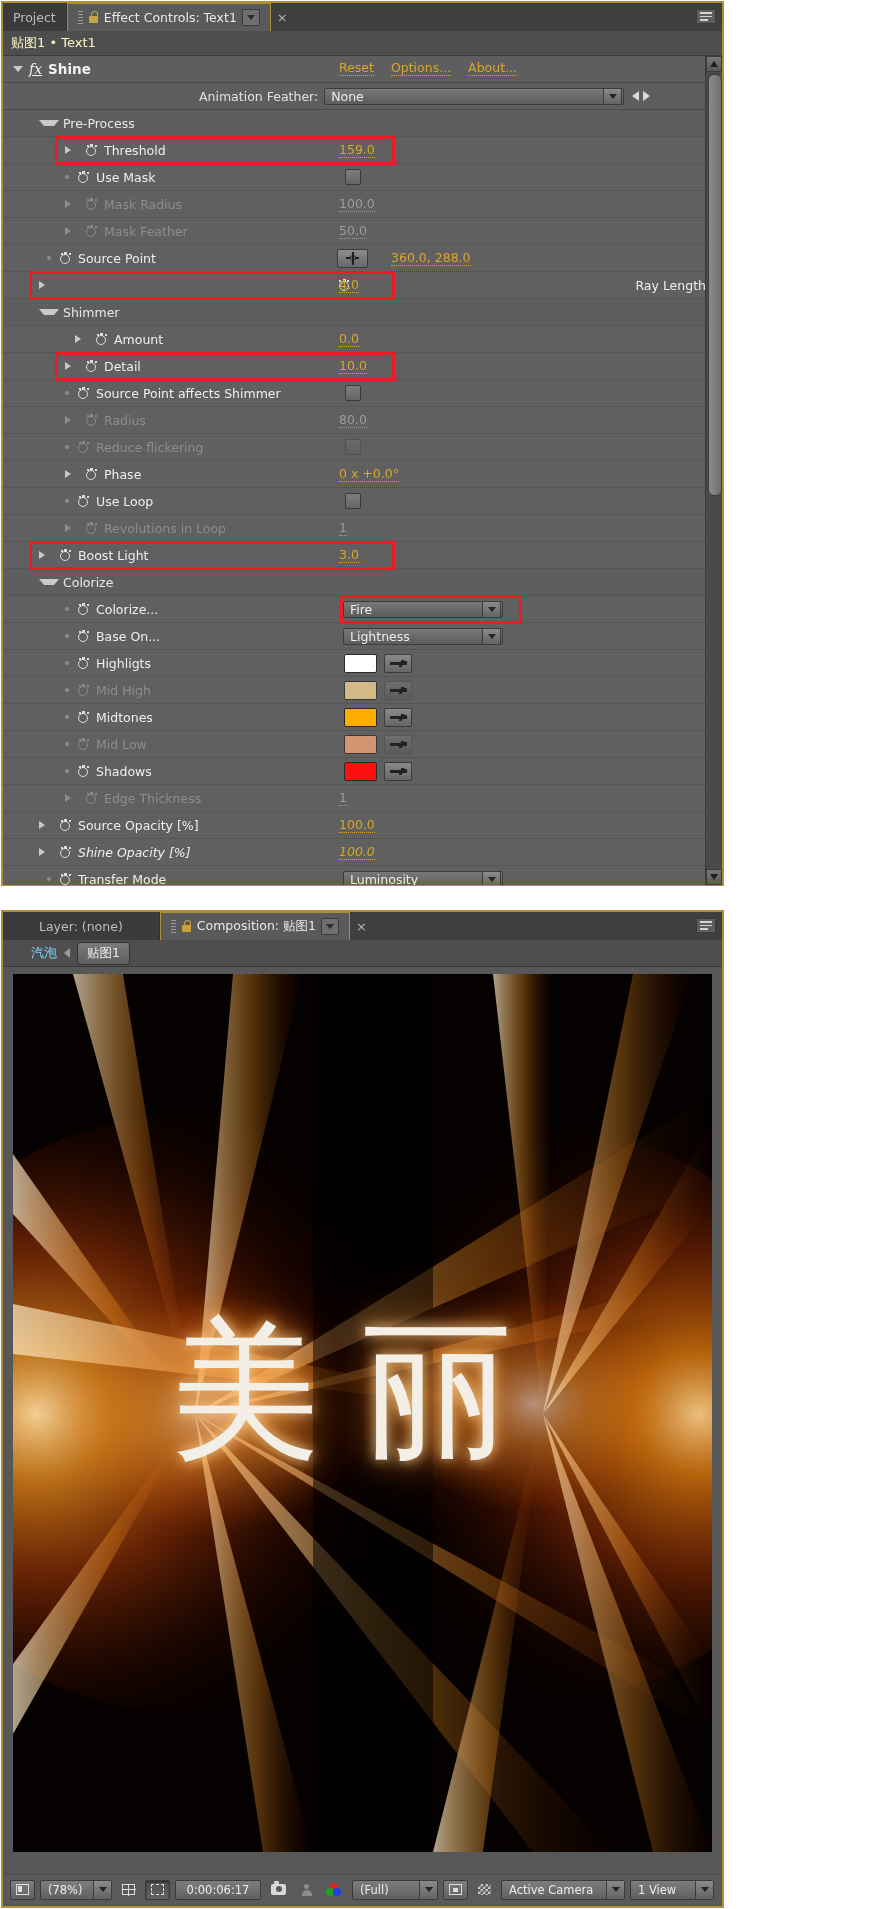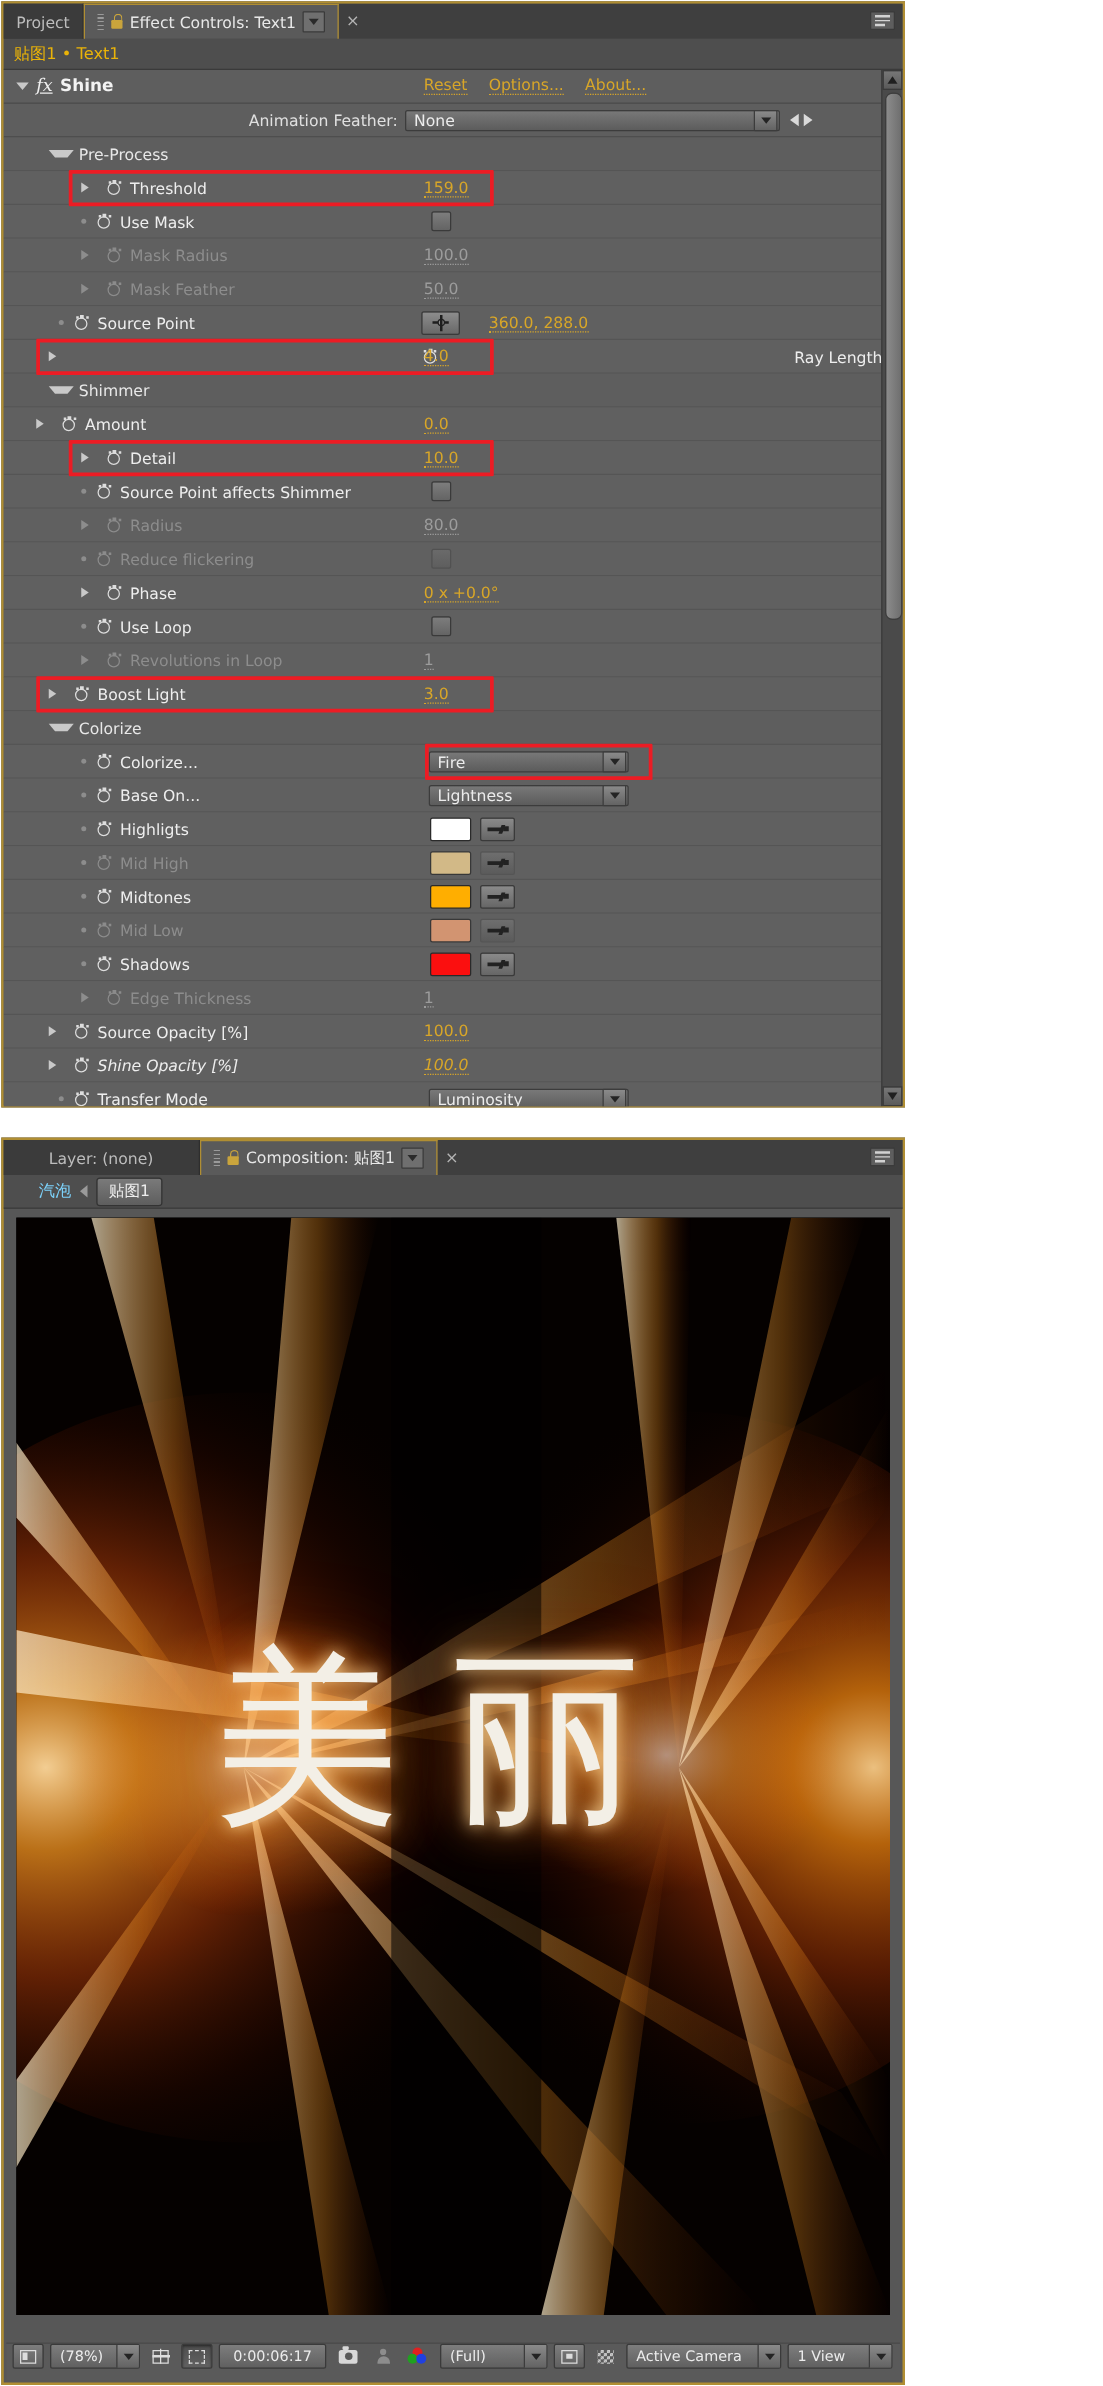--- a/index.html
+++ b/index.html
@@ -46,21 +46,21 @@
     display:flex;flex-direction:column;justify-content:center;gap:2px;padding:0 3px;box-sizing:border-box;
   }
   .panel-menu span{display:block;height:1.4px;background:#d2d2d2;}
   .panel-menu span:nth-child(1){width:100%;}
   .panel-menu span:nth-child(2){width:100%;}
   .panel-menu span:nth-child(3){width:65%;}
 
   
   #fxpanel{left:1px;top:1px;width:723px;height:885px;}
   .ec-crumb{
-    height:24px;background:#4e4e4e;color:#eab308;font-size:13px;
+    height:24px;background:#4e4e4e;color:#fef9c3;font-size:13px;
     display:flex;align-items:center;padding-left:8px;border-bottom:1px solid #3a3a3a;
   }
   .ec-body{position:relative;height:829px;overflow:hidden;background:#606060;}
   .ec-rows{position:absolute;left:0;top:0;right:16px;bottom:0;}
 
   .fxhdr{
     height:26px;background:#5e5e5e;display:flex;align-items:center;
     border-bottom:1px solid #4a4a4a;position:relative;
   }
   .fxhdr .tri{margin:0 5px 0 10px;}
@@ -207,21 +207,21 @@
   .rays{position:absolute;left:0;top:0;width:100%;height:100%;}
   .glyphs{
     position:absolute;left:0;top:318px;width:100%;text-align:center;
     font-family:"DejaVu Sans","Liberation Sans",sans-serif;
     font-size:150px;letter-spacing:42px;color:#f3efe6;font-weight:400;
     text-shadow:0 0 14px rgba(255,215,150,.95),0 0 34px rgba(255,150,40,.75),0 0 66px rgba(255,90,0,.5);
   }
 
   .comp-status{
     position:absolute;left:2px;right:2px;bottom:2px;height:30px;background:#5a5a5a;
-    display:flex;gap:5px;padding:0 5px;box-sizing:border-box;
+    display:flex;align-items:center;gap:5px;padding:0 5px;box-sizing:border-box;
     border-top:1px solid #484848;
   }
   .sbtn{
     height:20px;min-width:20px;border-radius:2px;border:1px solid #3a3a3a;
     background:linear-gradient(#7d7d7d,#606060);
     display:flex;align-items:center;justify-content:center;color:#ececec;font-size:11.5px;padding:0 5px;
     box-sizing:border-box;
   }
   .sbtn.pressed{background:linear-gradient(#4e4e4e,#626262);box-shadow:inset 0 1px 2px rgba(0,0,0,.5);}
   .sbtn.flat{background:none;border:none;}
@@ -392,21 +392,21 @@
                 <span class="ear l"></span>
                 <span class="ear r"></span>
               </span>
               <span class="plabel">Ray Length</span>
               <span class="val">4.0</span>
             </div>
             <div class="row grp" style="padding-left: 36px;">
               <span class="tri down"></span>
               <span class="plabel grouplbl">Shimmer</span>
             </div>
-            <div class="row" style="padding-left: 26px;">
+            <div class="row" style="padding-left: 72px;">
               <span class="tri"></span>
               <span class="stopwatch" style="margin-left: 8px;">
                 <span class="ring"></span>
                 <span class="stem"></span>
                 <span class="ear l"></span>
                 <span class="ear r"></span>
               </span>
               <span class="plabel">Amount</span>
               <span class="val">0.0</span>
             </div>

